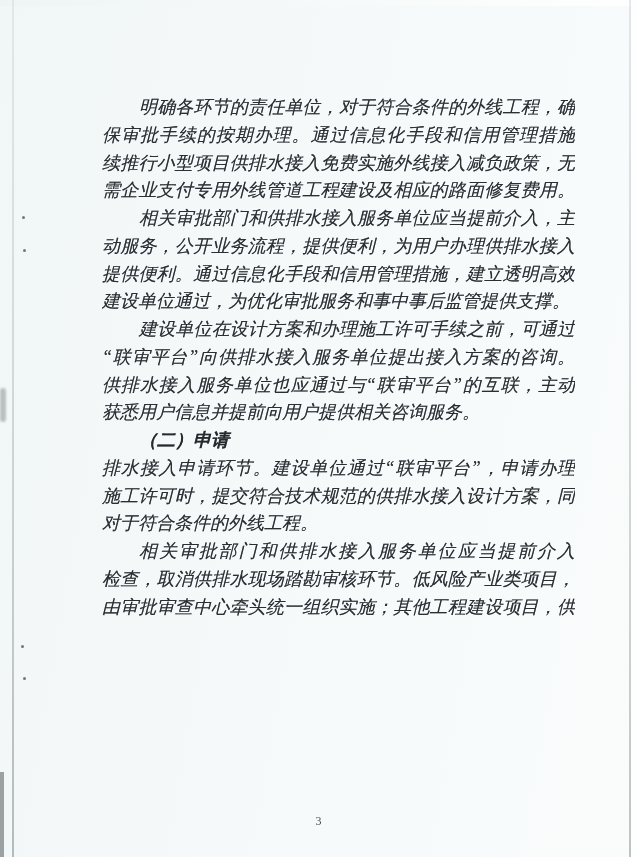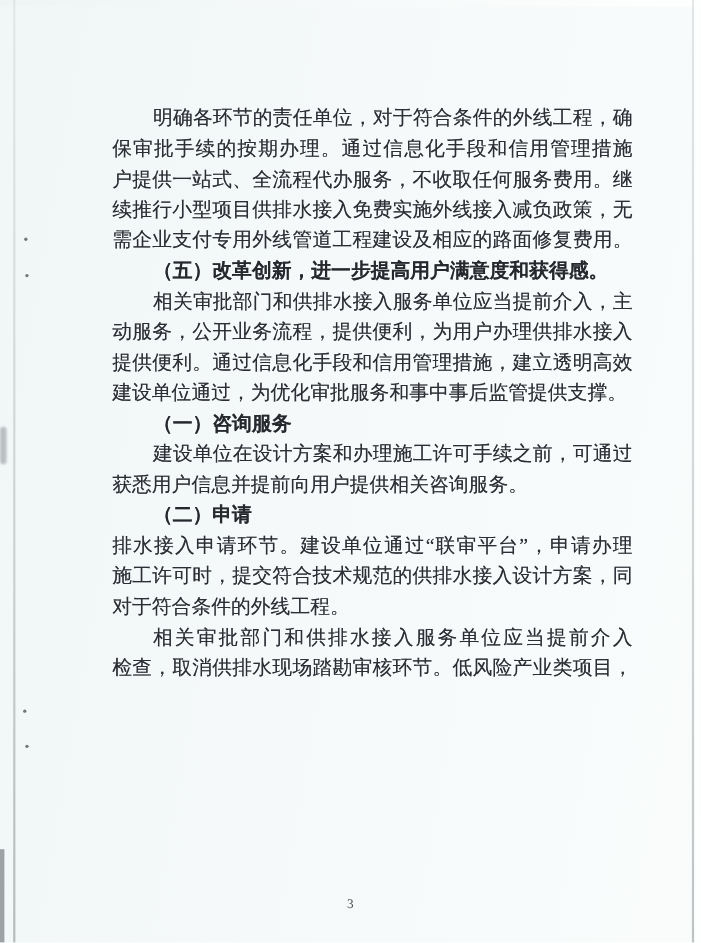--- a/index.html
+++ b/index.html
@@ -83,20 +83,21 @@
     width: 473px;
     color: #2c2e35;
     font-size: 18px;
     text-shadow: 0 0 0.4px rgba(44,46,53,0.55);
   }
   .line {
     height: 27.75px;
     line-height: 27.75px;
     white-space: nowrap;
     overflow: hidden;
+    font-style: italic;
   }
   .line.j {
     white-space: normal;
     text-align: justify;
     text-align-last: justify;
   }
   .line.i { padding-left: 37px; box-sizing: border-box; }
   .line.b { font-weight: bold; color: #26282e; }
 
   .page-number {
@@ -119,33 +120,33 @@
   <div class="corner-smudge-bottom"></div>
   <div class="smudge-mid"></div>
   <div class="ink-dot dot-1"></div>
   <div class="ink-dot dot-2"></div>
   <div class="ink-dot dot-3"></div>
   <div class="ink-dot dot-4"></div>
 
   <div class="text-block" id="text-block">
       <div class="line i j">明确各环节的责任单位，对于符合条件的外线工程，确</div>
       <div class="line j">保审批手续的按期办理。通过信息化手段和信用管理措施</div>
-      <div class="line j">户提供一站式、全流程代办服务，不收取任何服务费用。继</div>
       <div class="line j">续推行小型项目供排水接入免费实施外线接入减负政策，无</div>
       <div class="line j">需企业支付专用外线管道工程建设及相应的路面修复费用。</div>
-      <div class="line i b">（五）改革创新，进一步提高用户满意度和获得感。</div>
       <div class="line i j">相关审批部门和供排水接入服务单位应当提前介入，主</div>
       <div class="line j">动服务，公开业务流程，提供便利，为用户办理供排水接入</div>
       <div class="line j">提供便利。通过信息化手段和信用管理措施，建立透明高效</div>
       <div class="line">建设单位通过，为优化审批服务和事中事后监管提供支撑。</div>
-      <div class="line i b">（一）咨询服务</div>
       <div class="line i j">建设单位在设计方案和办理施工许可手续之前，可通过</div>
+      <div class="line j">“联审平台”向供排水接入服务单位提出接入方案的咨询。</div>
+      <div class="line j">供排水接入服务单位也应通过与“联审平台”的互联，主动</div>
       <div class="line">获悉用户信息并提前向用户提供相关咨询服务。</div>
       <div class="line i b">（二）申请</div>
       <div class="line j">排水接入申请环节。建设单位通过“联审平台”，申请办理</div>
       <div class="line j">施工许可时，提交符合技术规范的供排水接入设计方案，同</div>
       <div class="line">对于符合条件的外线工程。</div>
       <div class="line i j">相关审批部门和供排水接入服务单位应当提前介入</div>
       <div class="line j">检查，取消供排水现场踏勘审核环节。低风险产业类项目，</div>
+      <div class="line j">由审批审查中心牵头统一组织实施；其他工程建设项目，供</div>
     </div>
 
   <div class="page-number">3</div>
 </div>
 
 </body></html>

